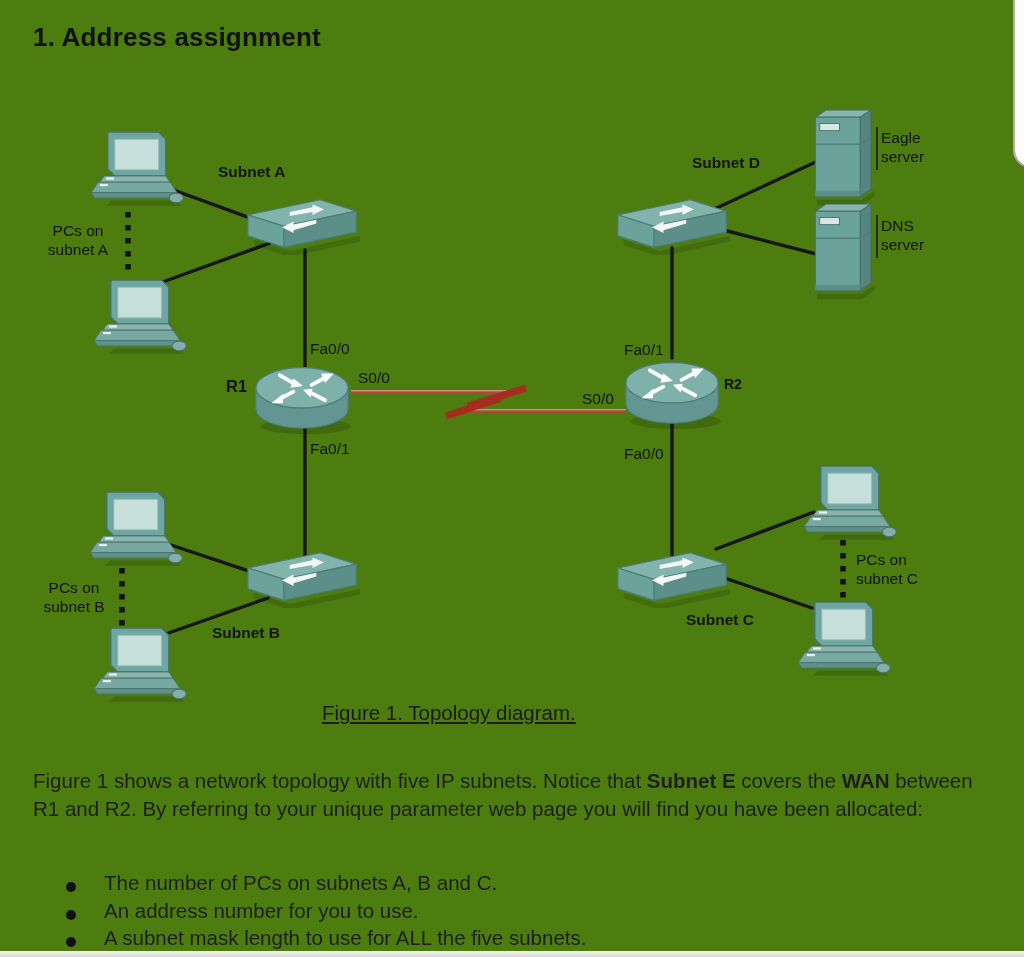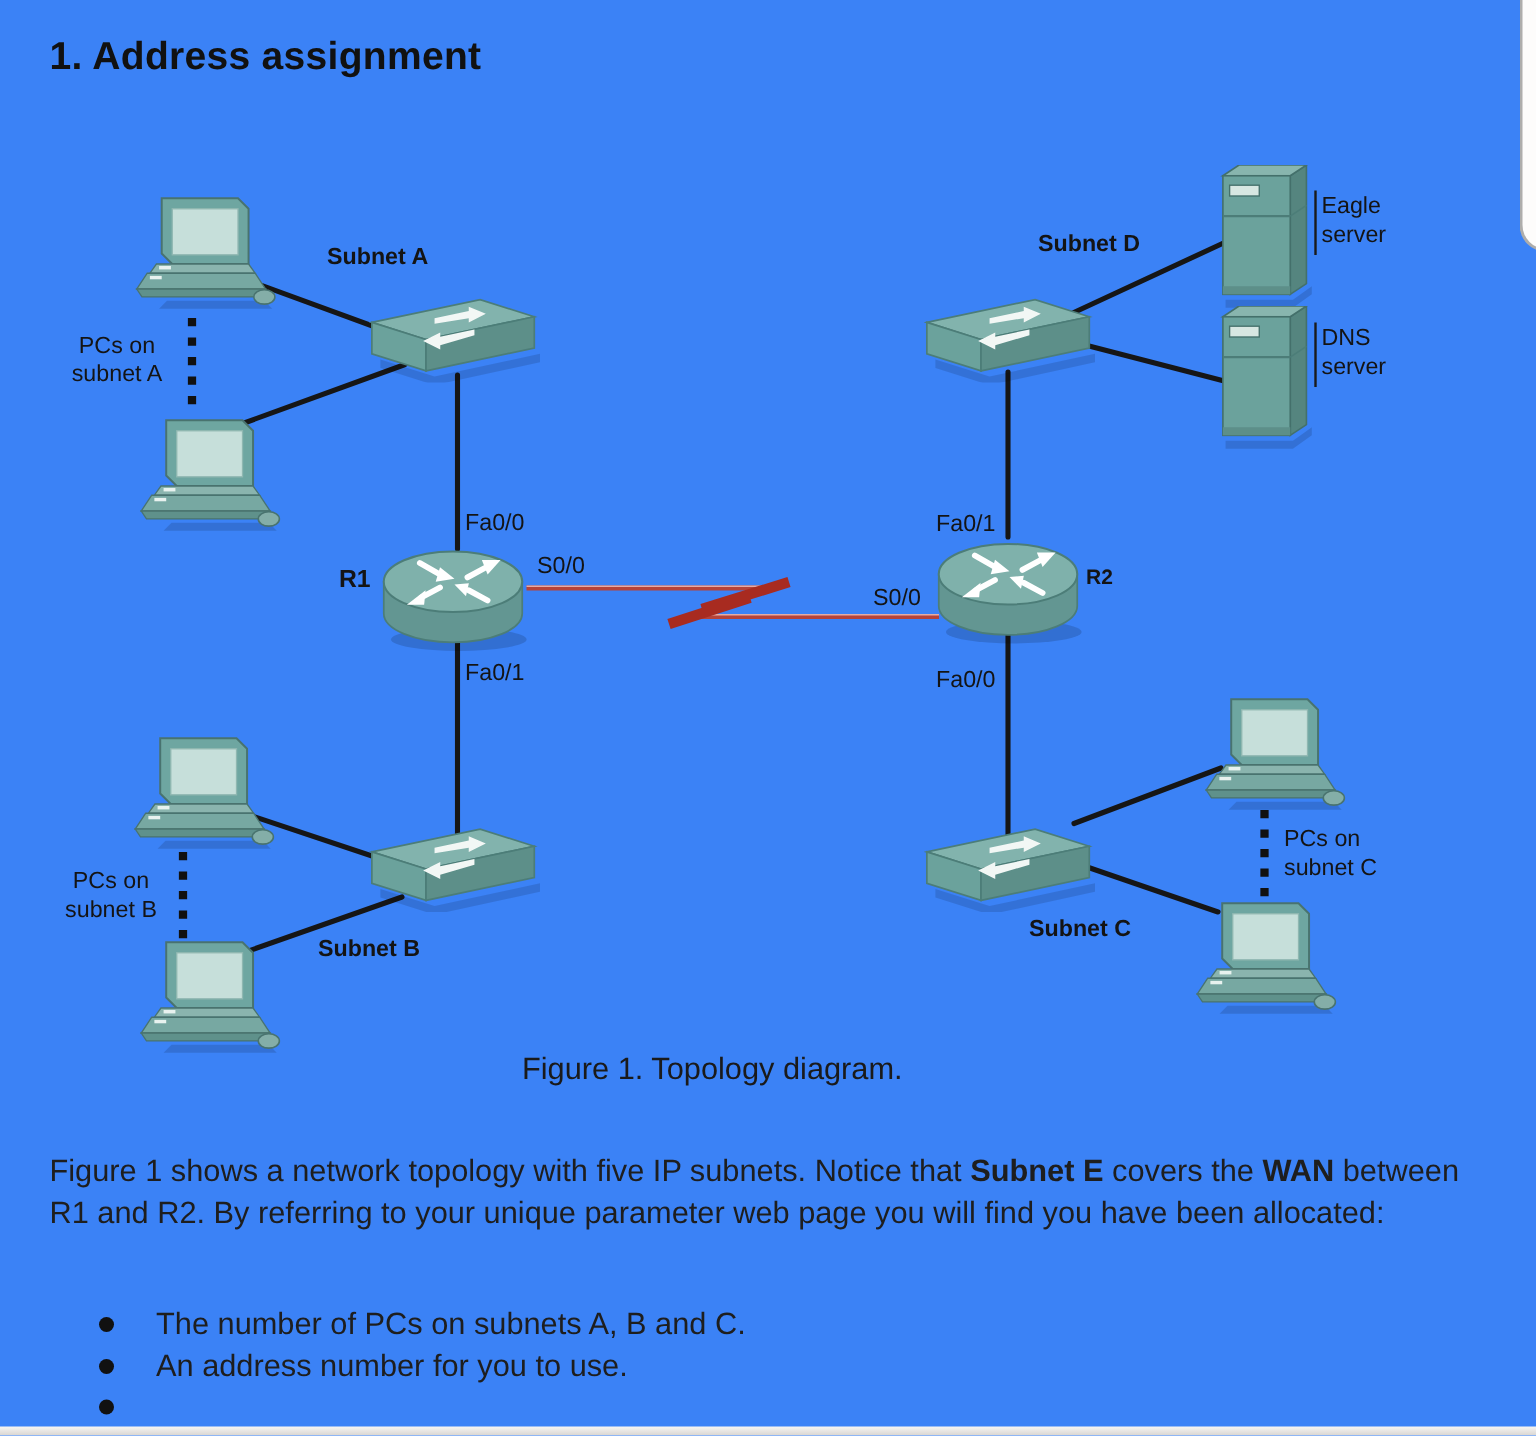--- a/index.html
+++ b/index.html
@@ -1,39 +1,39 @@
 <!DOCTYPE html>
 <html><head>
 <meta charset="utf-8">
 <style>
   html,body{margin:0;padding:0;}
   #page{
     position:relative; width:1024px; height:957px; overflow:hidden;
-    background:#3b82f6;
+    background:#4d7c0f;
     font-family:"Liberation Sans", sans-serif;
     color:#1b1b1b;
   }
   .title{
     position:absolute; left:33px; top:22px;
     font-size:26px; font-weight:bold; letter-spacing:.2px; color:#111;
   }
   #diagram-svg{position:absolute; left:0; top:0;}
   .lbl{position:absolute; font-size:15.5px; color:#141414; white-space:nowrap; line-height:19px;}
   .lbl.b{font-weight:bold;}
   .lbl.ctr{text-align:center;}
   .caption{
-    position:absolute; left:348px; top:701px;
-    font-size:20.5px; color:#1a1a1a;
+    position:absolute; left:322px; top:701px;
+    font-size:20.5px; color:#1a1a1a;text-decoration:underline;
   }
   .body-text{
     position:absolute; left:33px; top:767px; width:944px;
     font-size:20.5px; line-height:27.5px; color:#1e1e1e;
   }
   .bullets{position:absolute; left:66px; top:869px; width:900px;}
-  .bullet-row{display:flex; align-items:flex-start; font-size:20.5px; line-height:27.5px; color:#1e1e1e;}
+  .bullet-row{display:flex; align-items:center; font-size:20.5px; line-height:27.5px; color:#1e1e1e;}
   .bullet-dot{width:10px; height:10px; border-radius:50%; background:#111; margin:9px 28px 0 0; flex:0 0 auto;}
   .corner-card{
     position:absolute; left:1013px; top:-20px; width:90px; height:186px;
     background:#fdfcfb;
     border-left:2px solid #aeadab; border-bottom:2px solid #aeadab;
     border-radius:0 0 0 18px;
   }
   .bottom-strip{
     position:absolute; left:0; bottom:0; width:1024px; height:6px;
     background:linear-gradient(#f7f6f3,#d9d6d2);
@@ -196,18 +196,19 @@
     <div class="bullet-row">
       <span class="bullet-dot"></span>
       <span>The number of PCs on subnets A, B and C.</span>
     </div>
     <div class="bullet-row">
       <span class="bullet-dot"></span>
       <span>An address number for you to use.</span>
     </div>
     <div class="bullet-row">
       <span class="bullet-dot"></span>
+      <span>A subnet mask length to use for ALL the five subnets.</span>
     </div>
   </div>
 
   <div class="corner-card"></div>
   <div class="bottom-strip"></div>
 </div>
 
 </body></html>

